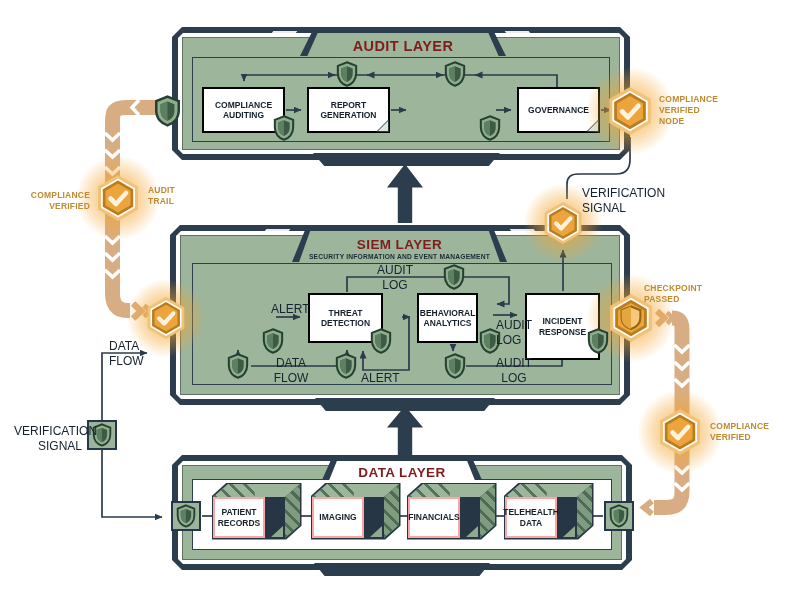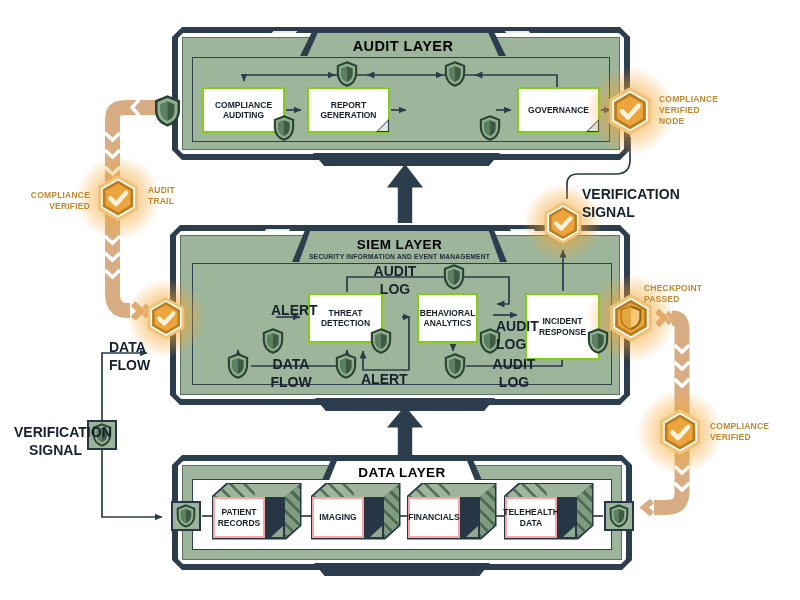--- a/index.html
+++ b/index.html
@@ -16,24 +16,24 @@
   .f-panel{position:absolute;inset:10px;background:#9db59b;border:1px solid #5d7263;box-sizing:border-box;}
   .f-inner{position:absolute;border:1.6px solid #2e4050;}
   .f-inner.whitefill{background:#ffffff;}
   .f-tab{position:absolute;top:0;background:#2c3d4e;clip-path:polygon(7% 0,93% 0,100% 100%,0 100%);}
   .f-tab-in{position:absolute;left:6px;right:6px;top:6px;bottom:-3px;background:#9db59b;
             clip-path:polygon(6% 0,94% 0,100% 100%,0 100%);
             display:flex;flex-direction:column;align-items:center;justify-content:center;}
   .f-tab-in.white{background:#ffffff;}
   .f-btab{position:absolute;background:#2c3d4e;clip-path:polygon(0 0,100% 0,94% 100%,6% 100%);}
   .slash{position:absolute;height:3.5px;background:#fff;opacity:.9;}
-  .ltitle{font-weight:700;font-size:14.5px;color:#000000;letter-spacing:.4px;}
+  .ltitle{font-weight:700;font-size:14.5px;color:#7f1d1d;letter-spacing:.4px;}
   .lsub{font-weight:700;font-size:6.7px;color:#1c2a36;letter-spacing:.2px;margin-top:1px;}
   
-  .node{position:absolute;background:#ffffff;border:2px solid #84cc16;box-sizing:border-box;
+  .node{position:absolute;background:#ffffff;border:2px solid #000000;box-sizing:border-box;
         display:flex;align-items:center;justify-content:center;text-align:center;
         font-weight:700;font-size:8.5px;line-height:1.18;color:#15202b;padding:2px;z-index:3;}
   .folddark{position:absolute;background:#263645;clip-path:polygon(0 100%,100% 0,100% 100%);}
   .foldlight{position:absolute;background:#dfe8dc;clip-path:polygon(0 100%,100% 0,100% 100%);}
   
   .b3d{position:absolute;width:87px;height:54px;z-index:3;}
   .b3d .sil{position:absolute;left:-1.5px;top:-1.5px;width:90px;height:57px;background:#263645;
             clip-path:polygon(0 24%,17% 0,100% 0,100% 76%,83% 100%,0 100%);}
   .b3d .top{position:absolute;left:0;top:0;width:87px;height:13px;background-color:#9db59b;
             background-image:repeating-linear-gradient(45deg,#55725c 0 3px,rgba(0,0,0,0) 3px 10px);
@@ -52,21 +52,21 @@
             clip-path:polygon(0 100%,100% 0,100% 100%);}
   
   .bigarrow{position:absolute;background:#2c3d4e;z-index:3;
             clip-path:polygon(50% 0,100% 40%,70% 40%,70% 100%,30% 100%,0 40%,30% 40%,0 40%,50% 0);
             clip-path:polygon(50% 0%,100% 40%,70% 40%,70% 100%,30% 100%,30% 40%,0% 40%);}
   .gbox{position:absolute;background:#9cb49c;border:2px solid #24384a;box-sizing:border-box;z-index:4;}
   .glow{position:absolute;z-index:4;border-radius:50%;
         background:radial-gradient(circle,rgba(243,164,44,.85) 0%,rgba(243,164,44,.32) 48%,rgba(243,164,44,0) 72%);}
   .badge{position:absolute;z-index:5;}
   .shicon{position:absolute;z-index:5;}
-  .lbl{position:absolute;font-size:14px;font-weight:700;color:#16222e;line-height:1.25;z-index:6;}
+  .lbl{position:absolute;font-size:12px;font-weight:400;color:#16222e;line-height:1.25;z-index:6;}
   .olbl{position:absolute;font-size:8.5px;font-weight:700;color:#bf8a31;line-height:1.3;z-index:6;letter-spacing:.2px;}
   .tr{text-align:right;} .tc{text-align:center;}
   #art{position:absolute;left:0;top:0;z-index:2;pointer-events:none;}
 </style>
 </head>
 <body>
 
 <div id="stage">
 
   <svg id="art" width="800" height="600" viewBox="0 0 800 600">

